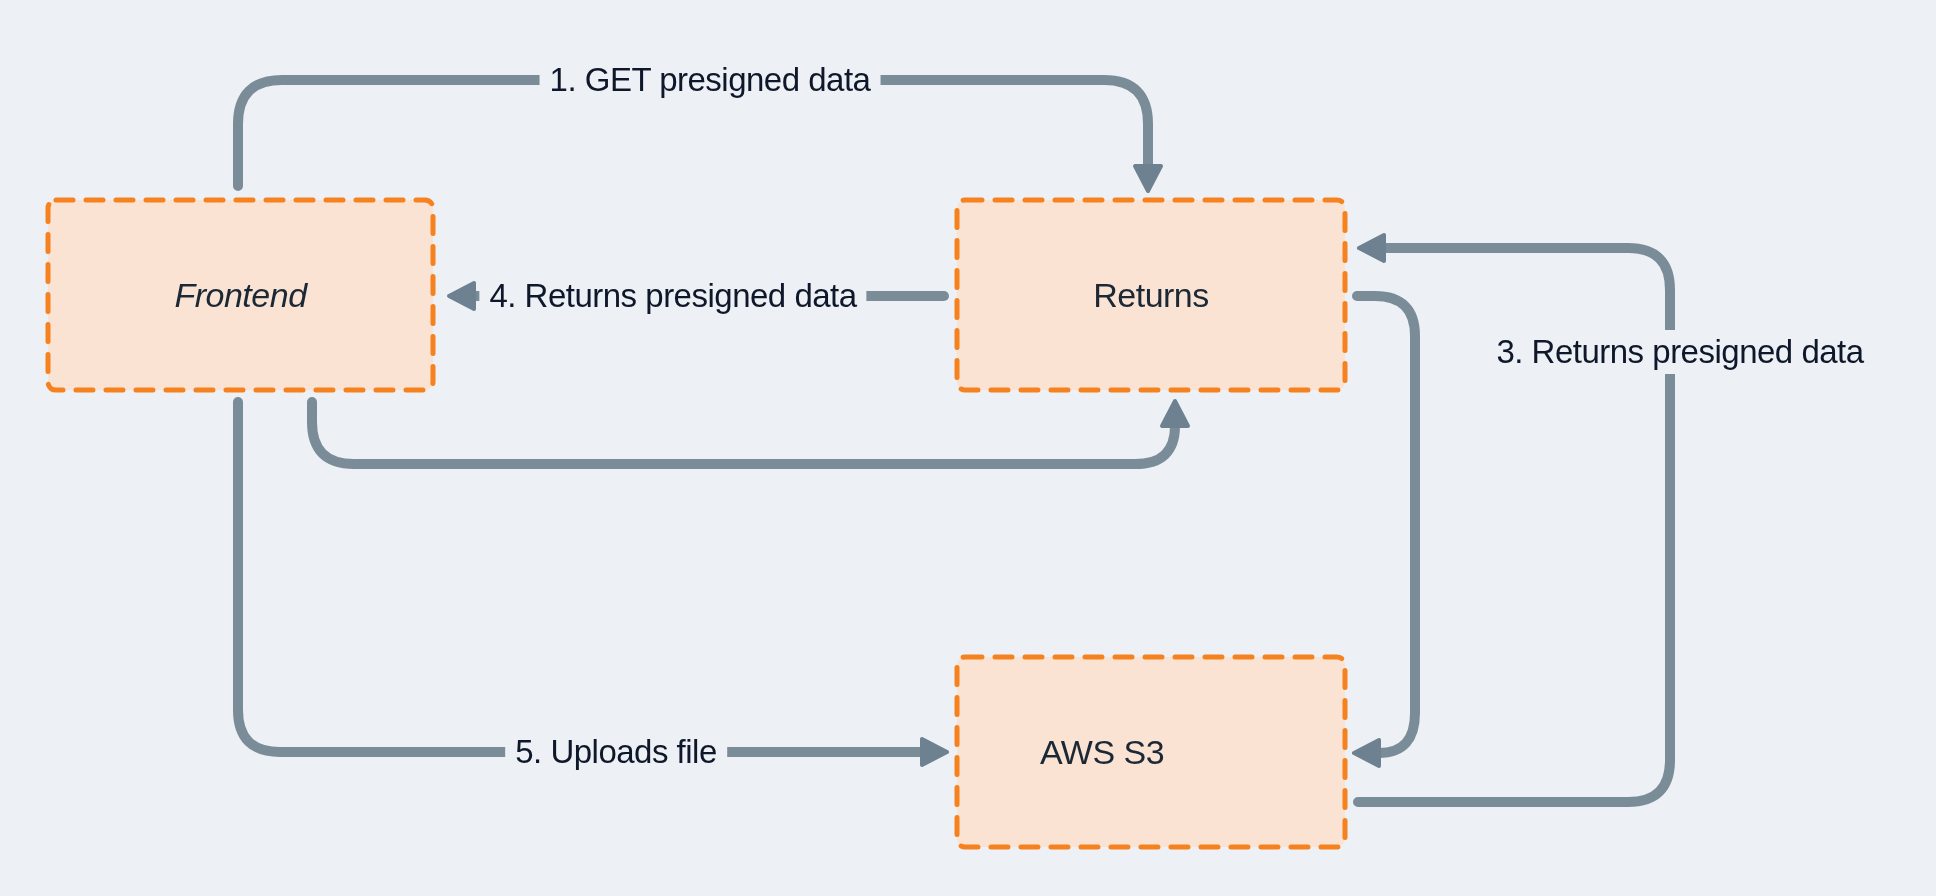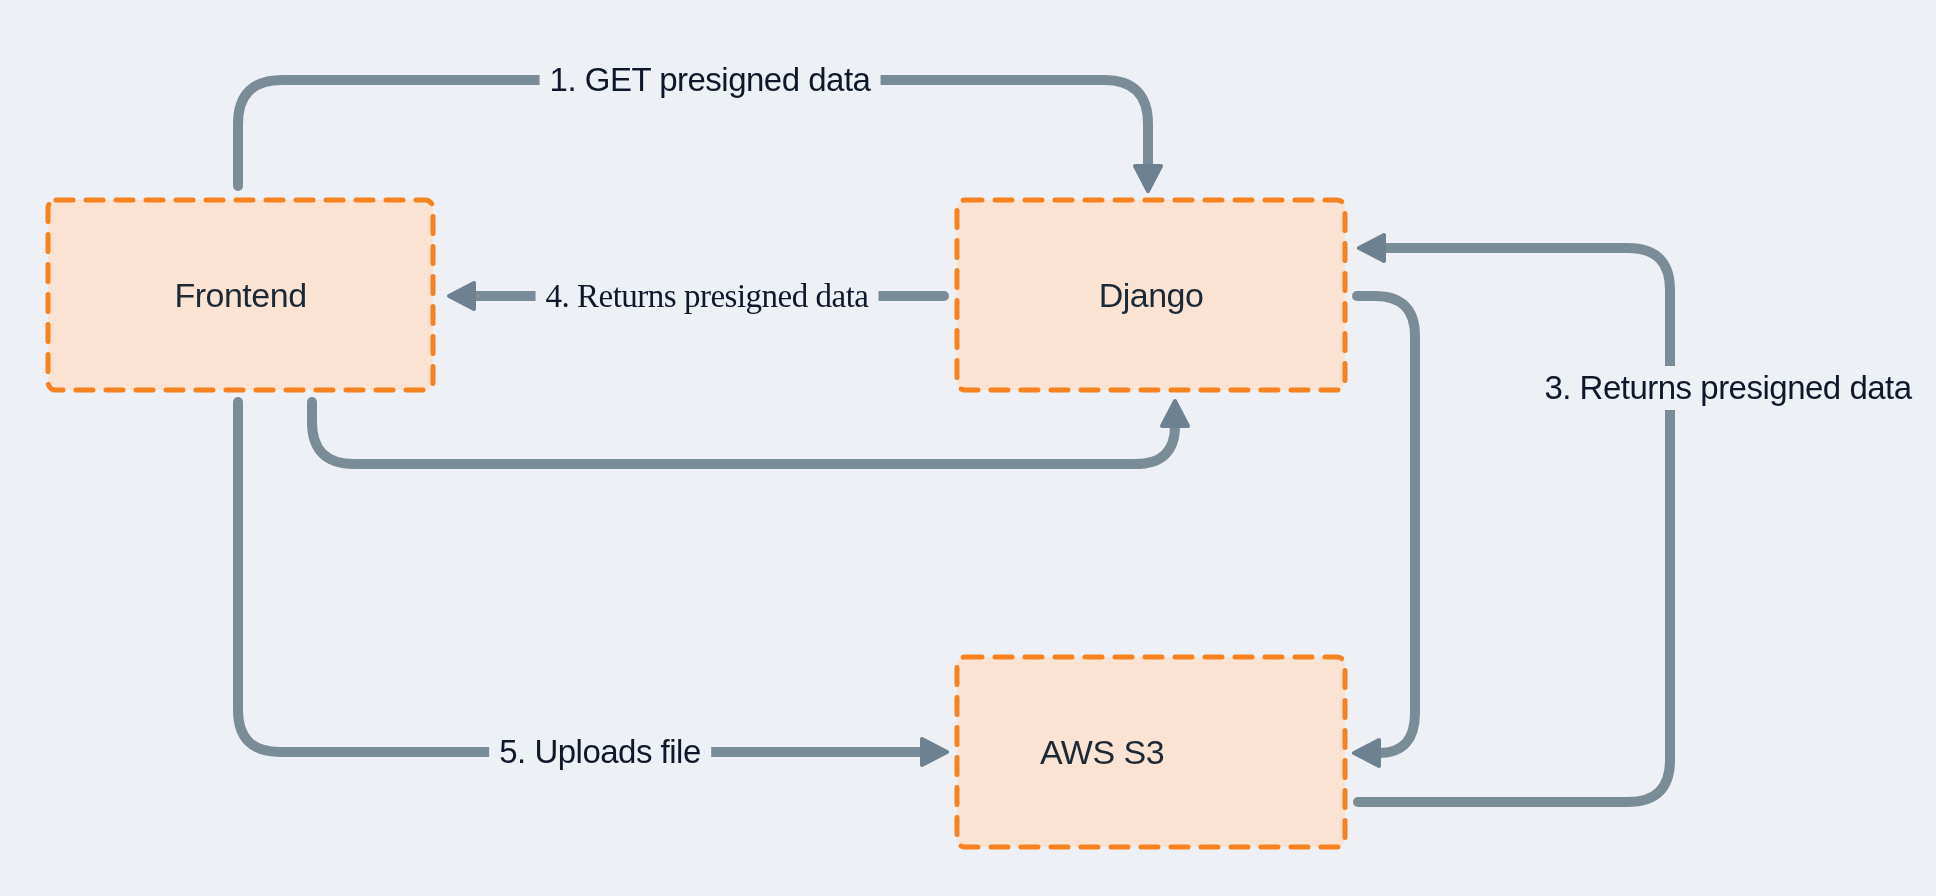--- a/index.html
+++ b/index.html
@@ -87,22 +87,22 @@
     <path class="flow-line" d="M 238 402 V 710 Q 238 752 280 752 H 922"></path>
     <polygon class="arrow-head" points="922,739 922,765 947,752"></polygon>
 
     <path class="flow-line" d="M 1357 296 H 1375 Q 1415 296 1415 336 V 713 Q 1415 753 1379 753"></path>
     <polygon class="arrow-head" points="1379,740 1379,766 1354,753"></polygon>
 
     <path class="flow-line" d="M 1358 802 H 1628 Q 1670 802 1670 760 V 290 Q 1670 248 1628 248 H 1384"></path>
     <polygon class="arrow-head" points="1384,235 1384,261 1359,248"></polygon>
   </svg>
 
-  <div class="node-label" style="left:48px; top:200px; width:385px; height:190px;">Frontend</div>
-  <div class="node-label" style="left:957px; top:200px; width:388px; height:190px;">Django</div>
+  <div class="node-label" style="left:48px; top:200px; width:385px; height:190px;font-style:italic;">Frontend</div>
+  <div class="node-label" style="left:957px; top:200px; width:388px; height:190px;">Returns</div>
   <div class="node-label" style="left:908px; top:657px; width:388px; height:190px;">AWS S3</div>
 
   <div class="flow-label" style="left:710px; top:80px;">1. GET presigned data</div>
-  <div class="flow-label" style="left:1728px; top:352px;margin-top:36px;">3. Returns presigned data</div>
-  <div class="flow-label" style="left:707px; top:296px;font-family:Liberation Serif, serif;">4. Returns presigned data</div>
-  <div class="flow-label" style="left:600px; top:752px;">5. Uploads file</div>
+  <div class="flow-label" style="left:1680px; top:352px;">3. Returns presigned data</div>
+  <div class="flow-label" style="left:673px; top:296px;">4. Returns presigned data</div>
+  <div class="flow-label" style="left:616px; top:752px;">5. Uploads file</div>
 
 </div>
 
 </body></html>

